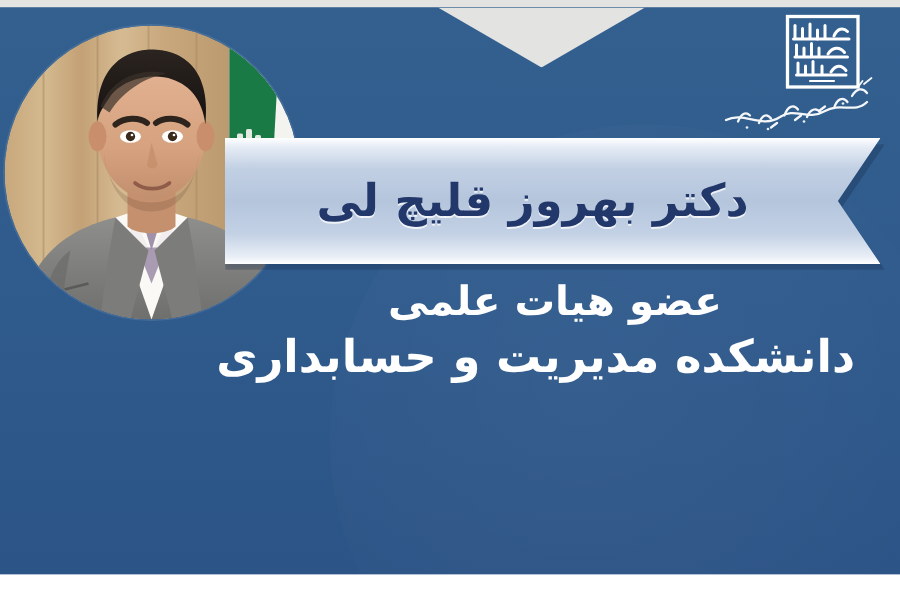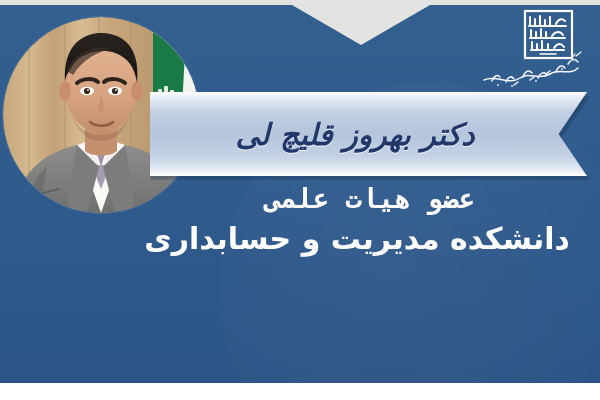--- a/index.html
+++ b/index.html
@@ -123,38 +123,36 @@
     display: flex;
     align-items: center;
     justify-content: center;
     direction: rtl;
     color: #22386a;
     font-size: 30px;
     font-weight: bold;
     letter-spacing: 0.5px;
     text-shadow: 0 1px 0 rgba(255,255,255,0.75);
     white-space: nowrap;
-    font-style: italic;
   }
 
   
   .subtitle {
     position: absolute;
     left: 170px; top: 185px;
     width: 400px;
     direction: rtl;
     text-align: center;
     color: #ffffff;
   }
   .subtitle-line1 {
     font-size: 27px;
     font-weight: bold;
     line-height: 1.25;
     white-space: nowrap;
-    font-family: Liberation Mono, monospace;
   }
   .subtitle-line2 {
     font-size: 30px;
     font-weight: bold;
     line-height: 1.3;
     white-space: nowrap;
   }
 
   
   .bottom-strip {

